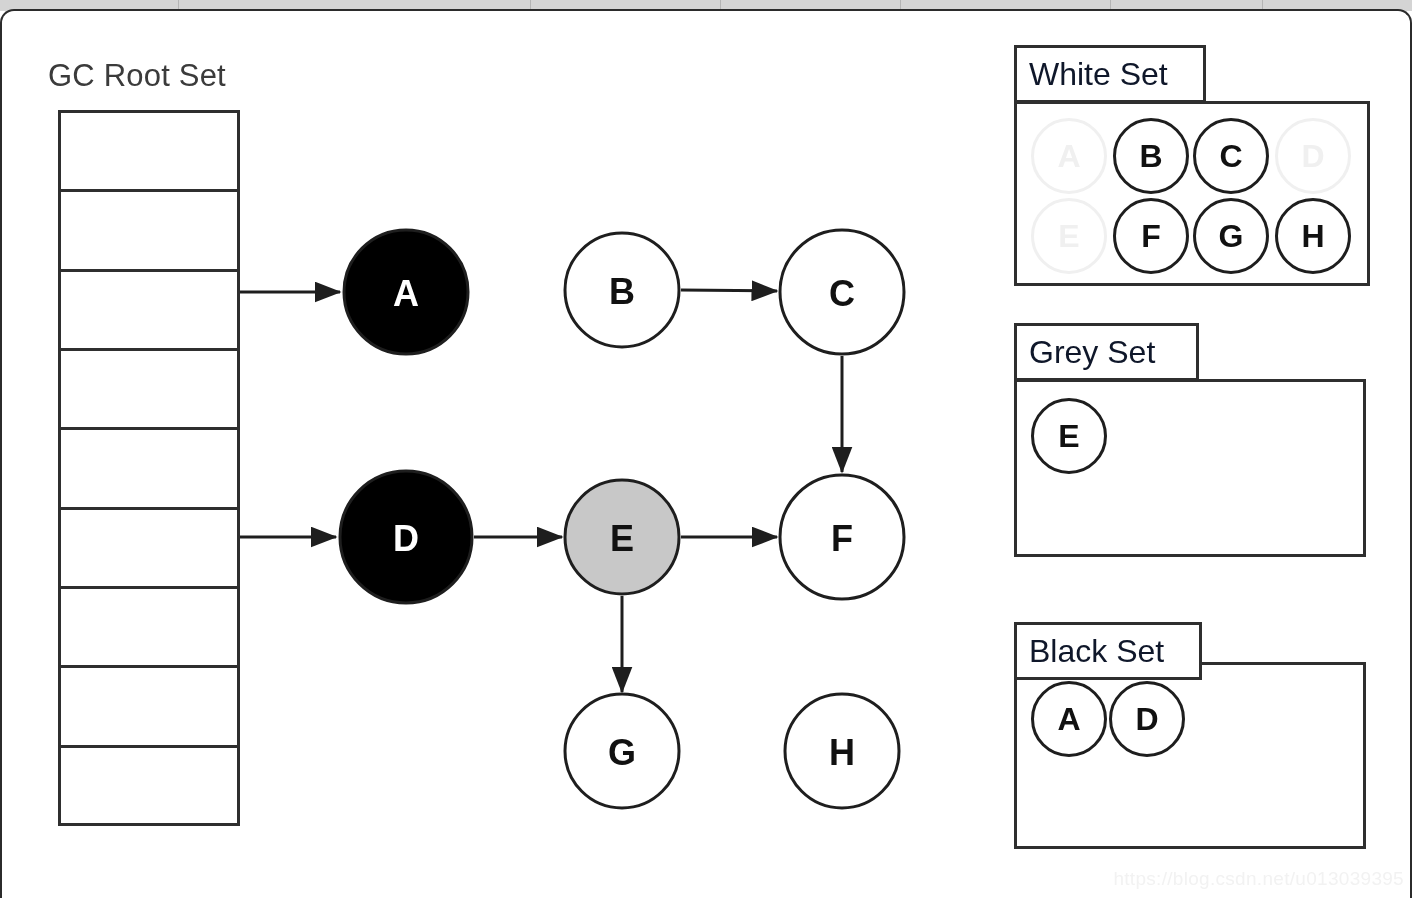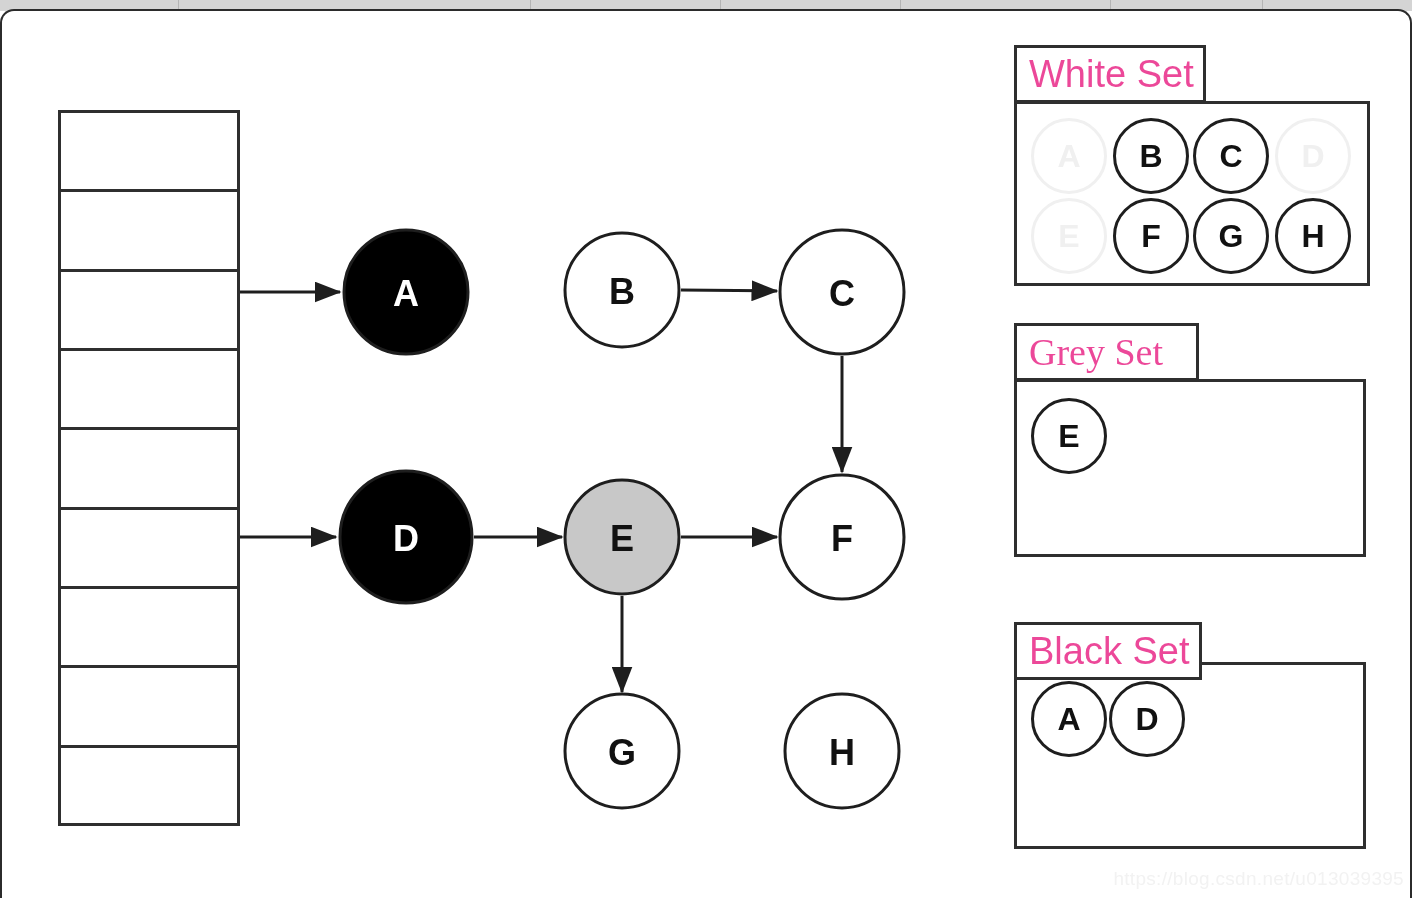--- a/index.html
+++ b/index.html
@@ -118,22 +118,22 @@
     top: 0;
     border: 3px solid #2f2f2f;
     background: #ffffff;
     box-sizing: border-box;
     z-index: 3;
     display: flex;
     align-items: center;
     padding-left: 12px;
   }
   .set-tab-label {
-    font-size: 38px;
-    color: #ec4899;
+    font-size: 32px;
+    color: #0f172a;
     white-space: nowrap;
   }
   .set-body {
     position: absolute;
     border: 3px solid #2f2f2f;
     background: #ffffff;
     box-sizing: border-box;
     z-index: 2;
   }
   .set-items {
@@ -181,20 +181,21 @@
       <div class="col-sep" style="left: 178px;"></div>
       <div class="col-sep" style="left: 530px;"></div>
       <div class="col-sep" style="left: 720px;"></div>
       <div class="col-sep" style="left: 900px;"></div>
       <div class="col-sep" style="left: 1110px;"></div>
       <div class="col-sep" style="left: 1262px;"></div>
     </div>
 
   <div id="content-card"></div>
 
+  <div id="gc-root-title">GC Root Set</div>
   <div id="gc-root-table">
       <div class="gc-cell"></div>
       <div class="gc-cell"></div>
       <div class="gc-cell"></div>
       <div class="gc-cell"></div>
       <div class="gc-cell"></div>
       <div class="gc-cell"></div>
       <div class="gc-cell"></div>
       <div class="gc-cell"></div>
       <div class="gc-cell"></div>
@@ -263,21 +264,21 @@
           <div class="set-node faded" style="left: 258px; top: 14px; width: 76px; height: 76px;">D</div>
           <div class="set-node faded" style="left: 14px; top: 94px; width: 76px; height: 76px;">E</div>
           <div class="set-node" style="left: 96px; top: 94px; width: 76px; height: 76px;">F</div>
           <div class="set-node" style="left: 176px; top: 94px; width: 76px; height: 76px;">G</div>
           <div class="set-node" style="left: 258px; top: 94px; width: 76px; height: 76px;">H</div>
         </div>
     </div>
   </div>
 
   <div class="set-panel" style="left: 0px; top: 0px; width: 1412px; height: 898px; pointer-events: none;">
-    <div class="set-tab" style="left: 1014px; top: 323px; width: 185px; height: 58px; pointer-events: auto; font-family: Liberation Serif, serif;">
+    <div class="set-tab" style="left: 1014px; top: 323px; width: 185px; height: 58px; pointer-events: auto;">
       <span class="set-tab-label">Grey Set</span>
     </div>
     <div class="set-body" style="left: 1014px; top: 379px; width: 352px; height: 178px; pointer-events: auto;">
       <div class="set-items">
           <div class="set-node" style="left: 14px; top: 16px; width: 76px; height: 76px;">E</div>
         </div>
     </div>
   </div>
 
   <div class="set-panel" style="left: 0px; top: 0px; width: 1412px; height: 898px; pointer-events: none;">

